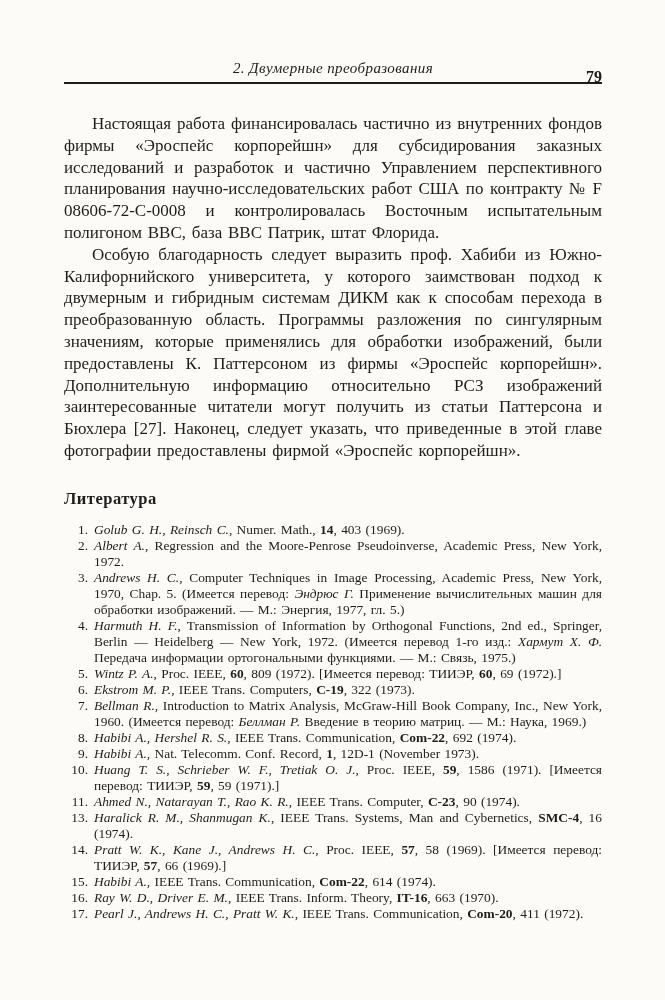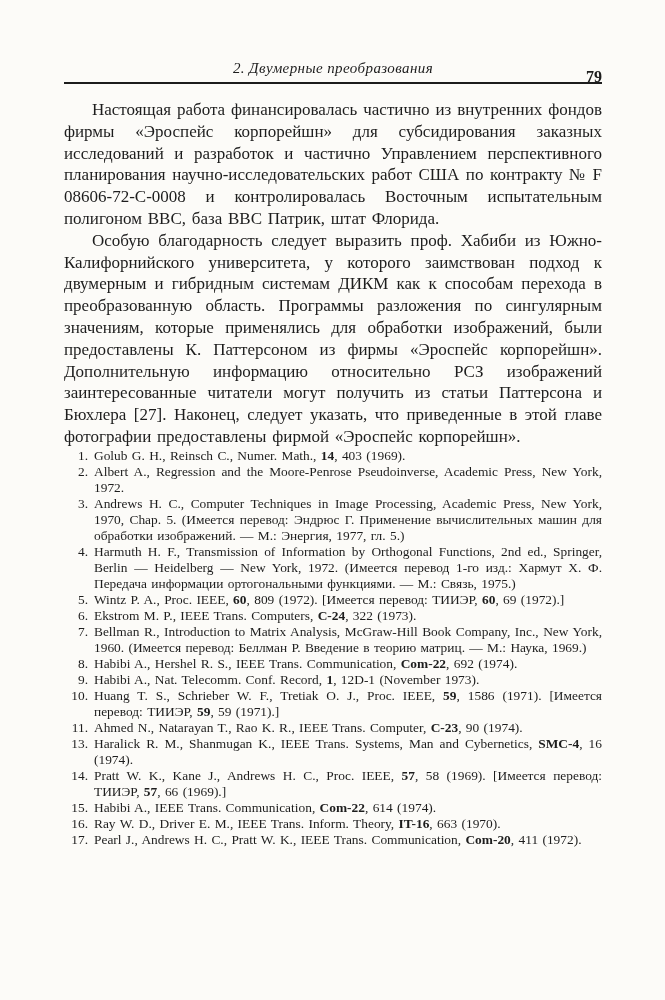--- a/index.html
+++ b/index.html
@@ -47,21 +47,21 @@
     font-size: 16px;
     line-height: 20px;
   }
   .header-rule {
     border: none;
     border-top: 2.4px solid #1c1c1c;
     margin: 2px 0 0 0;
   }
   
   .body-text {
-    margin-top: 15px;
+    margin-top: 29px;
   }
   .body-text p {
     margin: 0;
     font-size: 17px;
     line-height: 21.8px;
     text-align: justify;
     text-indent: 28px;
     word-spacing: 1.5px;
   }
   
@@ -85,40 +85,41 @@
     flex: 0 0 24px;
     text-align: right;
     padding-right: 6px;
     white-space: nowrap;
   }
   .ref-text {
     flex: 1;
     text-align: justify;
     word-spacing: 1px;
   }
-  .seg-i { }
+  .seg-i { font-style: italic; }
   .seg-b { font-weight: bold; }
 </style>
 </head>
 <body>
 
 <div class="page">
   <div class="content">
 
     <div class="running-header">
       <span class="chapter-title">2. Двумерные преобразования</span>
       <span class="page-number">79</span>
     </div>
     <hr class="header-rule">
 
     <div class="body-text">
       <p>Настоящая работа финансировалась частично из внутренних фондов фирмы «Эроспейс корпорейшн» для субсидирования заказных исследований и разработок и частично Управлением перспективного планирования научно-исследовательских работ США по контракту № F 08606-72-C-0008 и контролировалась Восточным испытательным полигоном ВВС, база ВВС Патрик, штат Флорида.</p>
       <p>Особую благодарность следует выразить проф. Хабиби из Южно-Калифорнийского университета, у которого заимствован подход к двумерным и гибридным системам ДИКМ как к способам перехода в преобразованную область. Программы разложения по сингулярным значениям, которые применялись для обработки изображений, были предоставлены К. Паттерсоном из фирмы «Эроспейс корпорейшн». Дополнительную информацию относительно РСЗ изображений заинтересованные читатели могут получить из статьи Паттерсона и Бюхлера [27]. Наконец, следует указать, что приведенные в этой главе фотографии предоставлены фирмой «Эроспейс корпорейшн».</p>
     </div>
 
+    <h2 class="references-heading">Литература</h2>
 
     <ol class="ref-list">
         <li class="ref-item">
           <span class="ref-num">1.</span>
           <span class="ref-text"><span class="seg-i">Golub G. H., Reinsch C.</span><span>, Numer. Math., </span><span class="seg-b">14</span><span>, 403 (1969).</span></span>
         </li>
         <li class="ref-item">
           <span class="ref-num">2.</span>
           <span class="ref-text"><span class="seg-i">Albert A.</span><span>, Regression and the Moore-Penrose Pseudoinverse, Academic Press, New York, 1972.</span></span>
         </li>
@@ -129,21 +130,21 @@
         <li class="ref-item">
           <span class="ref-num">4.</span>
           <span class="ref-text"><span class="seg-i">Harmuth H. F.</span><span>, Transmission of Information by Orthogonal Functions, 2nd ed., Springer, Berlin — Heidelberg — New York, 1972. (Имеется перевод 1-го изд.: </span><span class="seg-i">Хармут Х. Ф.</span><span> Передача информации ортогональными функциями. — М.: Связь, 1975.)</span></span>
         </li>
         <li class="ref-item">
           <span class="ref-num">5.</span>
           <span class="ref-text"><span class="seg-i">Wintz P. A.</span><span>, Proc. IEEE, </span><span class="seg-b">60</span><span>, 809 (1972). [Имеется перевод: ТИИЭР, </span><span class="seg-b">60</span><span>, 69 (1972).]</span></span>
         </li>
         <li class="ref-item">
           <span class="ref-num">6.</span>
-          <span class="ref-text"><span class="seg-i">Ekstrom M. P.</span><span>, IEEE Trans. Computers, </span><span class="seg-b">C-24</span><span>, 322 (1973).</span></span>
+          <span class="ref-text"><span class="seg-i">Ekstrom M. P.</span><span>, IEEE Trans. Computers, </span><span class="seg-b">C-19</span><span>, 322 (1973).</span></span>
         </li>
         <li class="ref-item">
           <span class="ref-num">7.</span>
           <span class="ref-text"><span class="seg-i">Bellman R.</span><span>, Introduction to Matrix Analysis, McGraw-Hill Book Company, Inc., New York, 1960. (Имеется перевод: </span><span class="seg-i">Беллман Р.</span><span> Введение в теорию матриц. — М.: Наука, 1969.)</span></span>
         </li>
         <li class="ref-item">
           <span class="ref-num">8.</span>
           <span class="ref-text"><span class="seg-i">Habibi A., Hershel R. S.</span><span>, IEEE Trans. Communication, </span><span class="seg-b">Com-22</span><span>, 692 (1974).</span></span>
         </li>
         <li class="ref-item">

